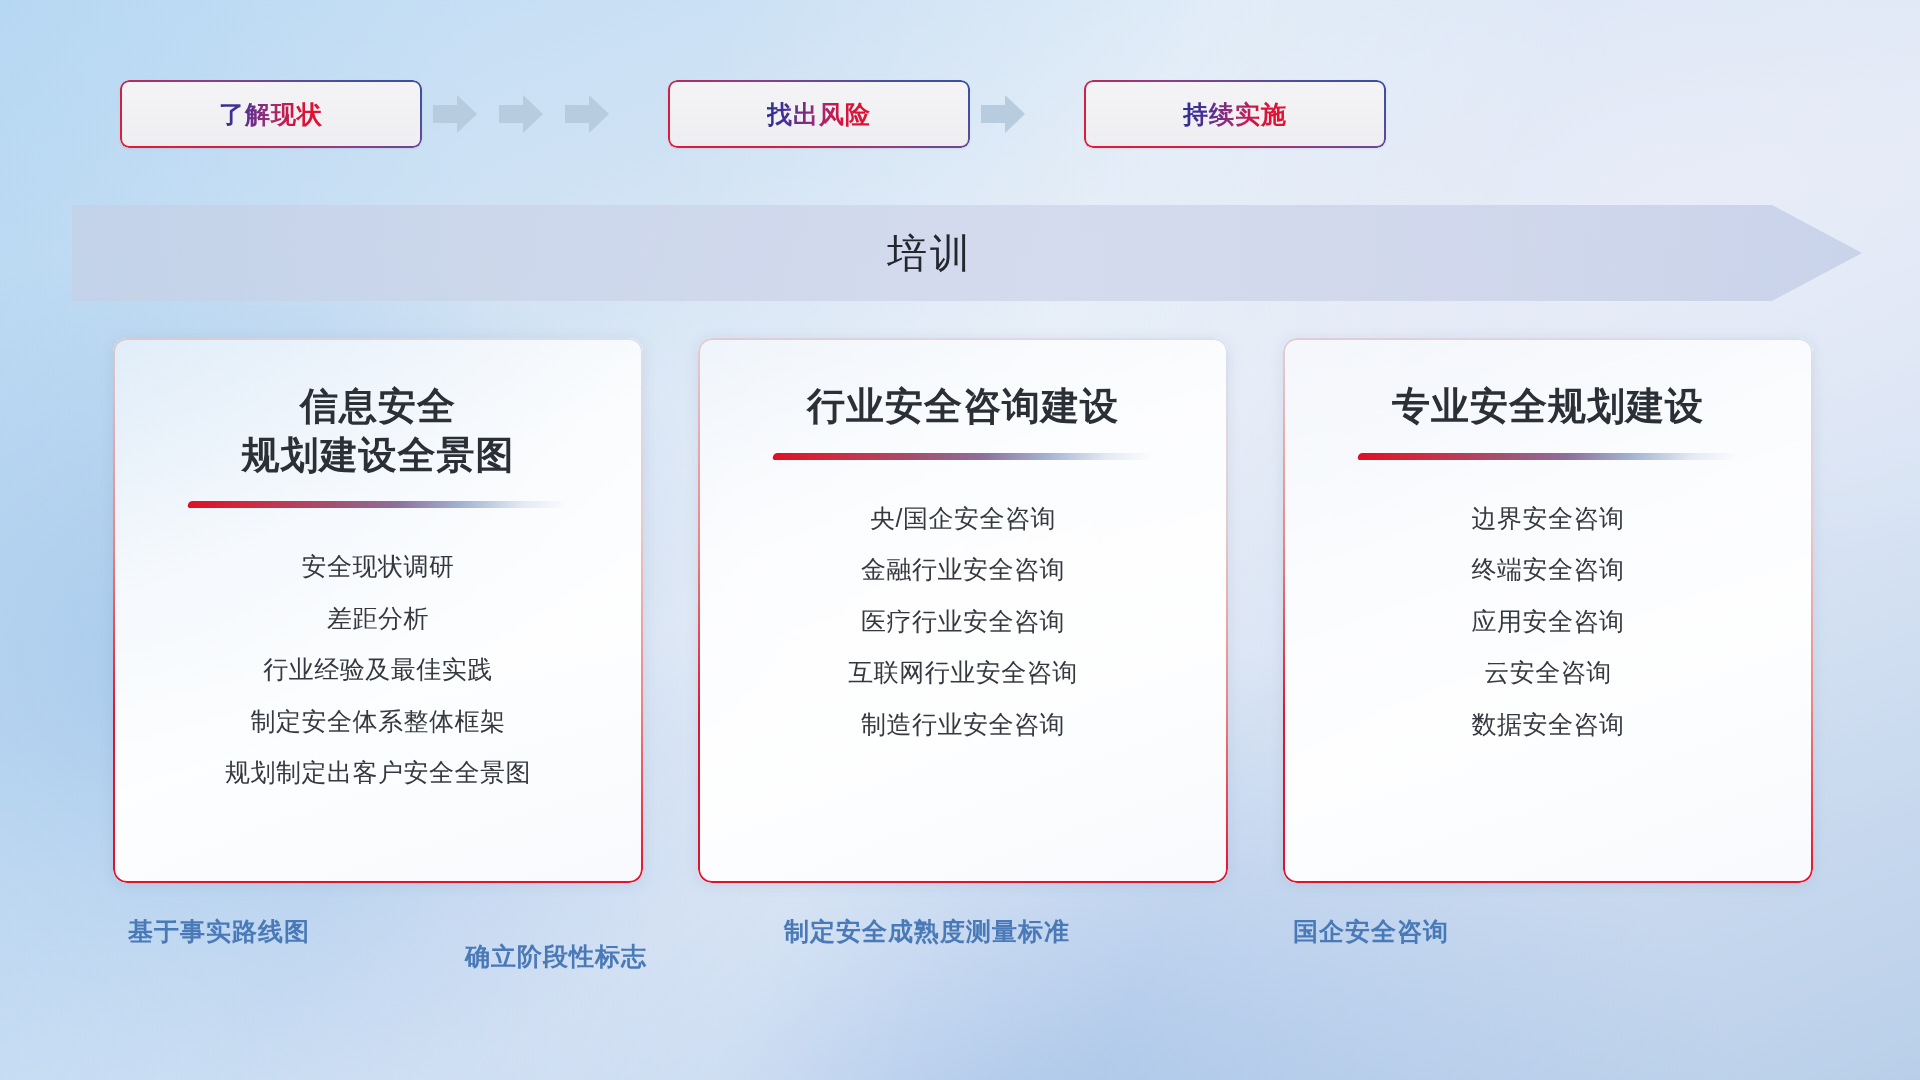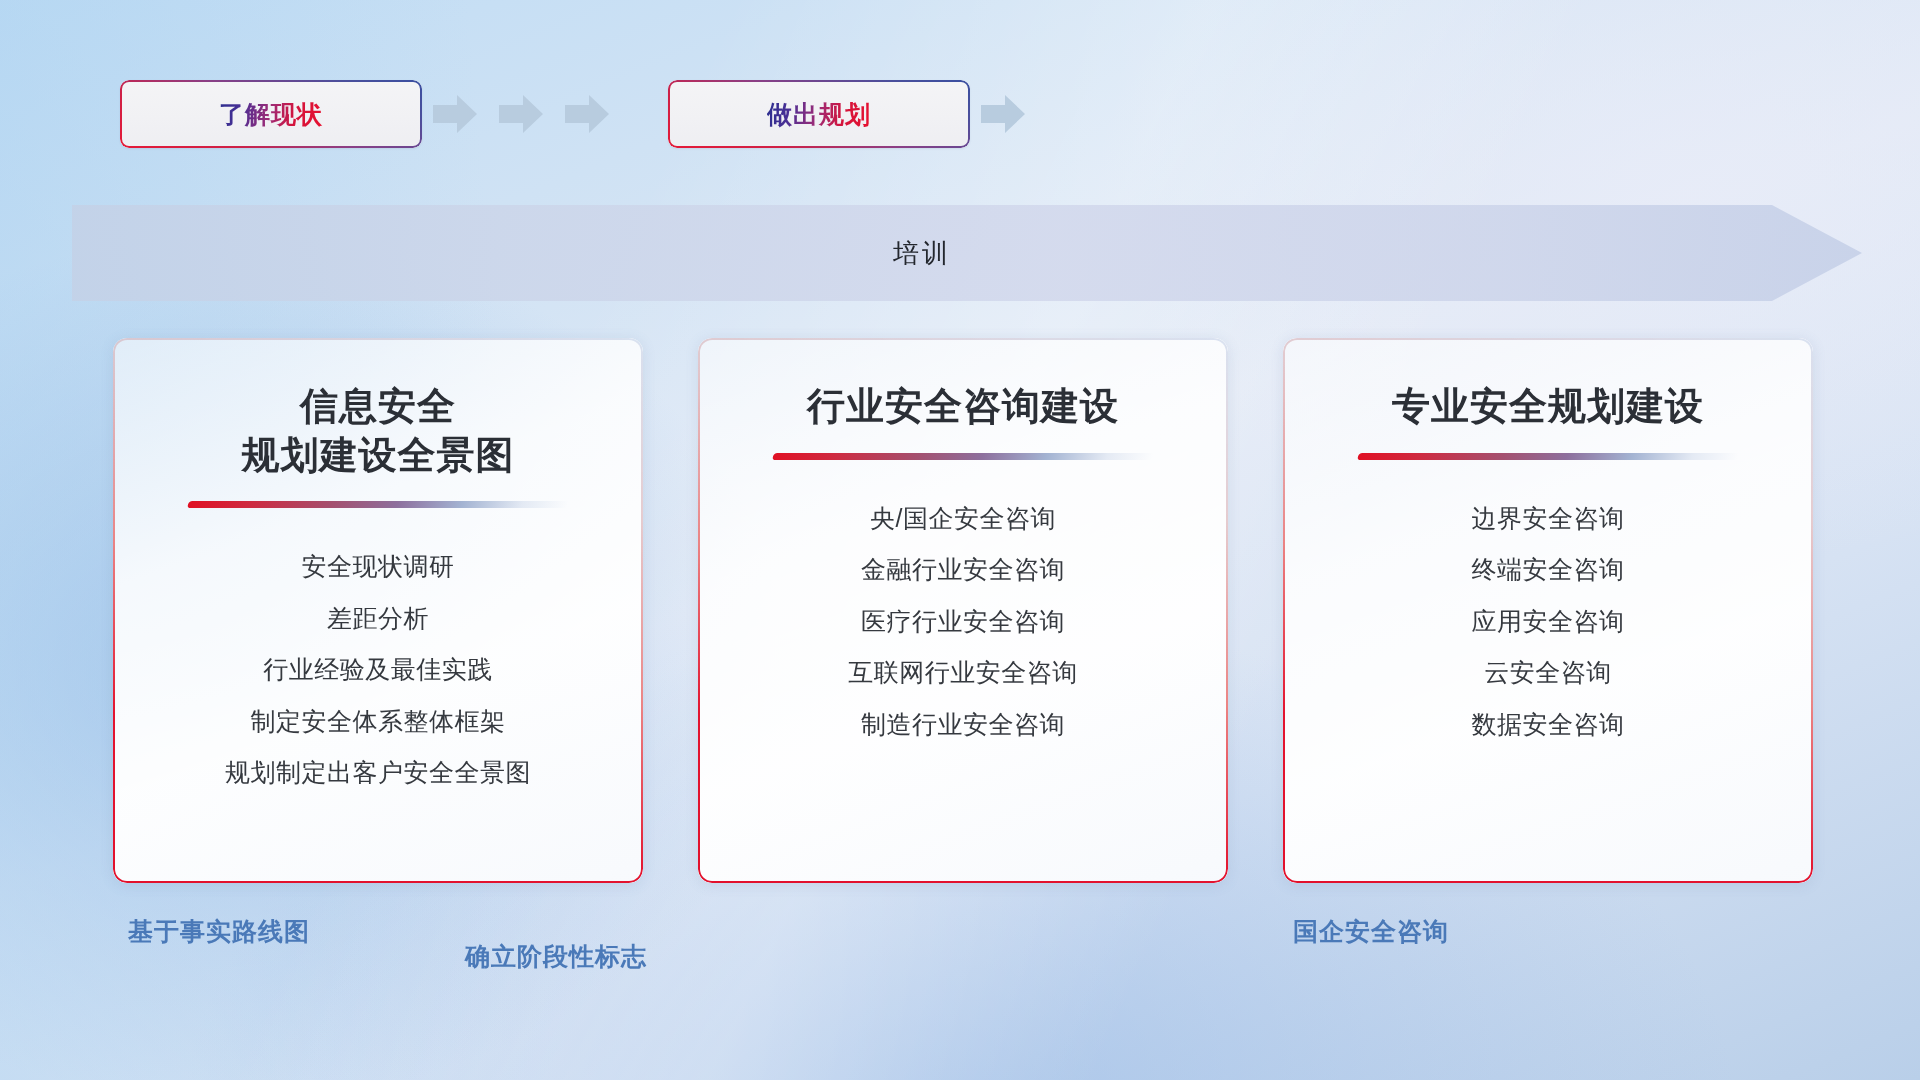--- a/index.html
+++ b/index.html
@@ -105,28 +105,28 @@
     height: 96px;
   }
   #banner-shape {
     position: absolute;
     inset: 0;
     width: 100%;
     height: 100%;
   }
   #banner-title {
     position: absolute;
-    left: 0;
+    left: 8px;
     top: 0;
     width: 1700px;
     height: 96px;
     display: flex;
     align-items: center;
     justify-content: center;
-    font-size: 26px;
+    font-size: 40px;
     font-weight: normal;
     color: #23272e;
     letter-spacing: 3px;
   }
 
   
   #cards {
     position: absolute;
     left: 113px;
     top: 338px;
@@ -253,28 +253,31 @@
       </svg>
     </div>
 
     <div class="step-arrow">
       <svg width="48" height="46" viewBox="0 0 48 46" aria-hidden="true">
         <path d="M2 14 H26 V4 L46 23 L26 42 V32 H2 Z" fill="#b8ccdf"></path>
       </svg>
     </div>
 
     <div class="step-box">
-      <span class="step-label">做出规划</span>
+      <span class="step-label">找出风险</span>
     </div>
     <div class="step-arrow">
       <svg width="48" height="46" viewBox="0 0 48 46" aria-hidden="true">
         <path d="M2 14 H26 V4 L46 23 L26 42 V32 H2 Z" fill="#b8ccdf"></path>
       </svg>
     </div>
 
+    <div class="step-box">
+      <span class="step-label">持续实施</span>
+    </div>
   </div>
 
   <div id="banner">
     <svg id="banner-shape" viewBox="0 0 1790 96" preserveAspectRatio="none">
       <defs>
         <linearGradient id="bannerGrad" x1="0" y1="0" x2="1" y2="0">
           <stop offset="0%" stop-color="#c3d2e8" stop-opacity="0.95"></stop>
           <stop offset="25%" stop-color="#ccd6ea" stop-opacity="0.90"></stop>
           <stop offset="55%" stop-color="#d2d8ec" stop-opacity="0.88"></stop>
           <stop offset="80%" stop-color="#ccd4ea" stop-opacity="0.85"></stop>
@@ -328,15 +331,16 @@
           <div class="card-list-item">云安全咨询</div>
           <div class="card-list-item">数据安全咨询</div>
         </div>
       </div>
     </div>
   </div>
 
   <div id="footers">
     <div class="footer-label" style="left:128px;">基于事实路线图</div>
     <div class="footer-label" style="left:465px;margin-top:25px;">确立阶段性标志</div>
+    <div class="footer-label" style="left:784px;">制定安全成熟度测量标准</div>
     <div class="footer-label" style="left:1293px;">国企安全咨询</div>
   </div>
 </div>
 
 </body></html>

